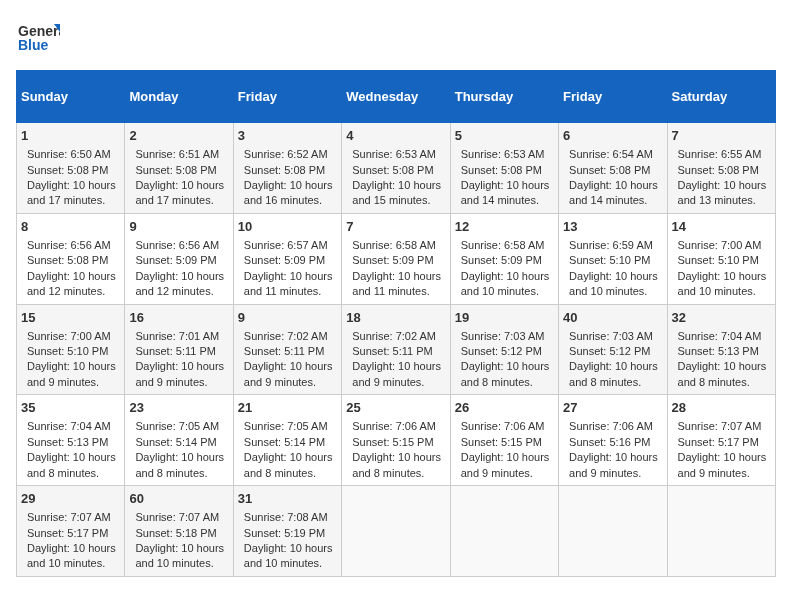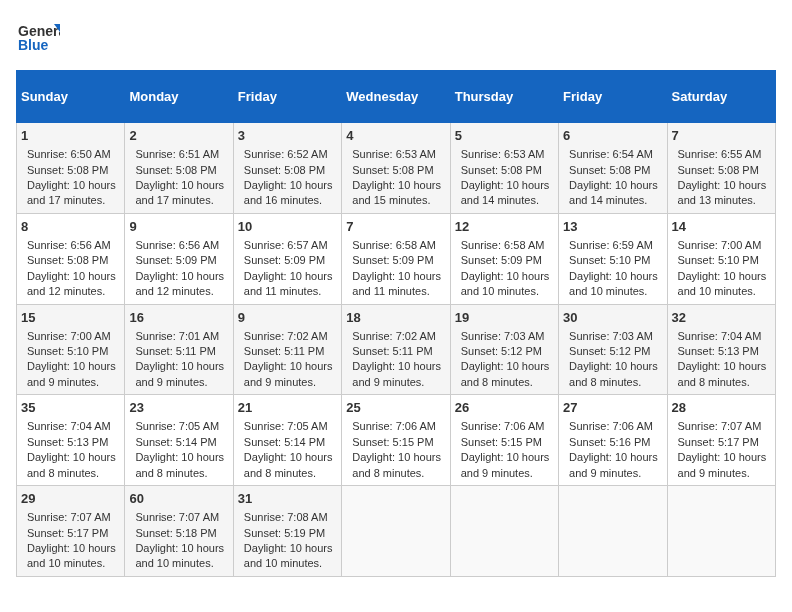--- a/index.html
+++ b/index.html
@@ -190,21 +190,21 @@
         </td>
         <td>
           <span class="day-num">18</span>
           <div class="day-detail">Sunrise: 7:02 AM<br>Sunset: 5:11 PM<br>Daylight: 10 hours<br>and 9 minutes.</div>
         </td>
         <td>
           <span class="day-num">19</span>
           <div class="day-detail">Sunrise: 7:03 AM<br>Sunset: 5:12 PM<br>Daylight: 10 hours<br>and 8 minutes.</div>
         </td>
         <td>
-          <span class="day-num">30</span>
+          <span class="day-num">40</span>
           <div class="day-detail">Sunrise: 7:03 AM<br>Sunset: 5:12 PM<br>Daylight: 10 hours<br>and 8 minutes.</div>
         </td>
         <td>
           <span class="day-num">32</span>
           <div class="day-detail">Sunrise: 7:04 AM<br>Sunset: 5:13 PM<br>Daylight: 10 hours<br>and 8 minutes.</div>
         </td>
       </tr>
       <tr>
         <td>
           <span class="day-num">35</span>

